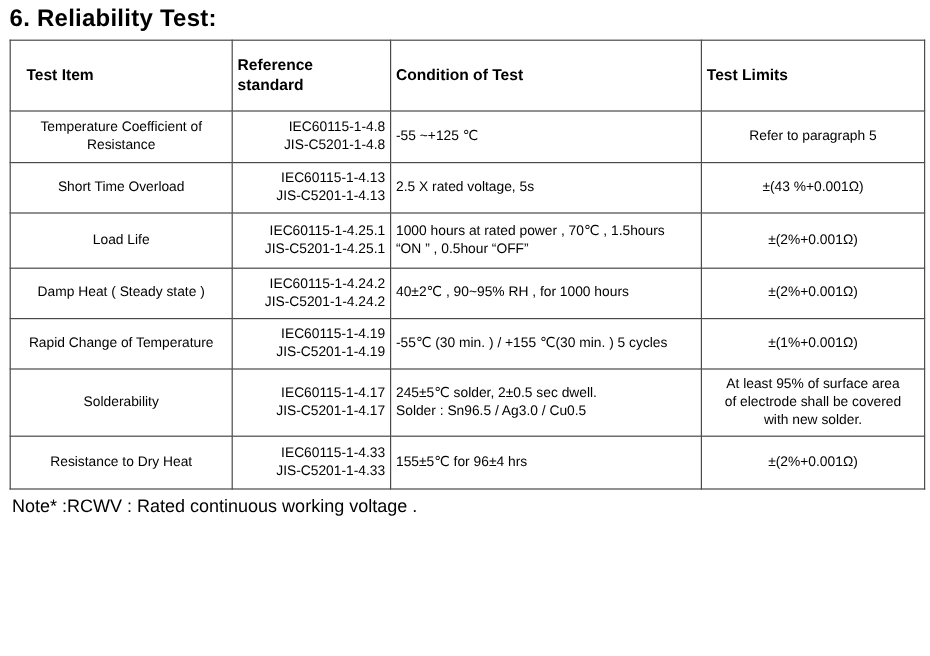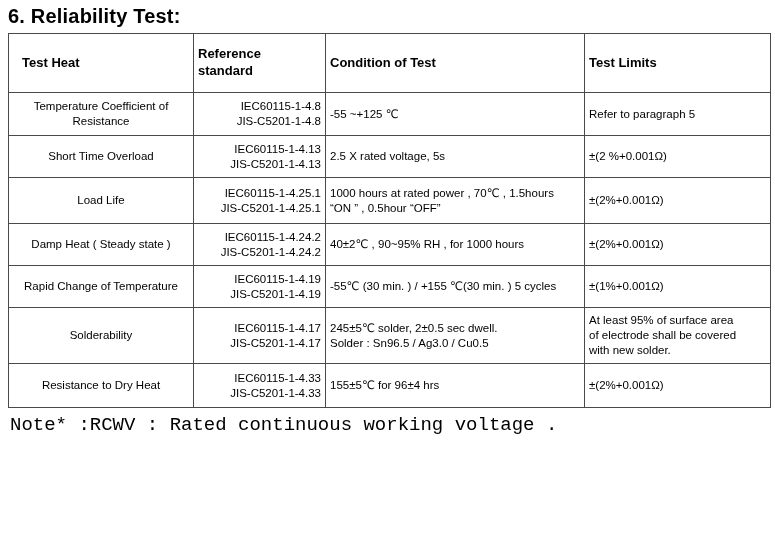--- a/index.html
+++ b/index.html
@@ -44,75 +44,74 @@
   .rel-table th {
     font-weight: bold;
     font-size: 13px;
     text-align: left;
     height: 54px;
   }
   .rel-table th.c-item { padding-left: 13px; }
   .rel-table td.c-item { text-align: center; }
   .rel-table td.c-std  { text-align: right; }
   .rel-table td.c-cond { text-align: left; }
-  .rel-table td.c-lim  { text-align: left; }
+  .rel-table td.c-lim  { text-align: center; }
   tr.rh-header { height: 54px; }
   tr.rh-1 { height: 43px; }
   tr.rh-2 { height: 42px; }
   tr.rh-3 { height: 46px; }
   tr.rh-4 { height: 42px; }
   tr.rh-5 { height: 42px; }
   tr.rh-6 { height: 44px; }
   tr.rh-7 { height: 56px; }
   tr.rh-8 { height: 44px; }
   tr.rh-9 { height: 56px; }
   .note {
-    font-size: 19px;
+    font-size: 15px;
     margin: 6px 0 0 2px;
-    font-family: Liberation Mono, monospace;
   }
 </style>
 </head>
 <body>
 
 <div class="doc">
 
   <h1 class="title">6. Reliability Test:</h1>
 
   <table class="rel-table">
     <colgroup>
       <col class="c1">
         <col class="c2">
         <col class="c3">
         <col class="c4">
     </colgroup>
     <thead>
       <tr class="rh-header">
-        <th class="c-item">Test Heat</th>
+        <th class="c-item">Test Item</th>
         <th class="c-std">Reference
 standard</th>
         <th class="c-cond">Condition of Test</th>
         <th class="c-lim">Test Limits</th>
       </tr>
     </thead>
     <tbody>
       <tr class="rh-1">
         <td class="c-item">Temperature Coefficient of
 Resistance</td>
         <td class="c-std">IEC60115-1-4.8
 JIS-C5201-1-4.8</td>
         <td class="c-cond">-55 ~+125 ℃</td>
         <td class="c-lim">Refer to paragraph 5</td>
       </tr>
       <tr class="rh-2">
         <td class="c-item">Short Time Overload</td>
         <td class="c-std">IEC60115-1-4.13
 JIS-C5201-1-4.13</td>
         <td class="c-cond">2.5 X rated voltage, 5s</td>
-        <td class="c-lim">±(2 %+0.001Ω)</td>
+        <td class="c-lim">±(43 %+0.001Ω)</td>
       </tr>
       <tr class="rh-3">
         <td class="c-item">Load Life</td>
         <td class="c-std">IEC60115-1-4.25.1
 JIS-C5201-1-4.25.1</td>
         <td class="c-cond">1000 hours at rated power , 70℃ , 1.5hours
 “ON ” , 0.5hour “OFF”</td>
         <td class="c-lim">±(2%+0.001Ω)</td>
       </tr>
       <tr class="rh-4">

